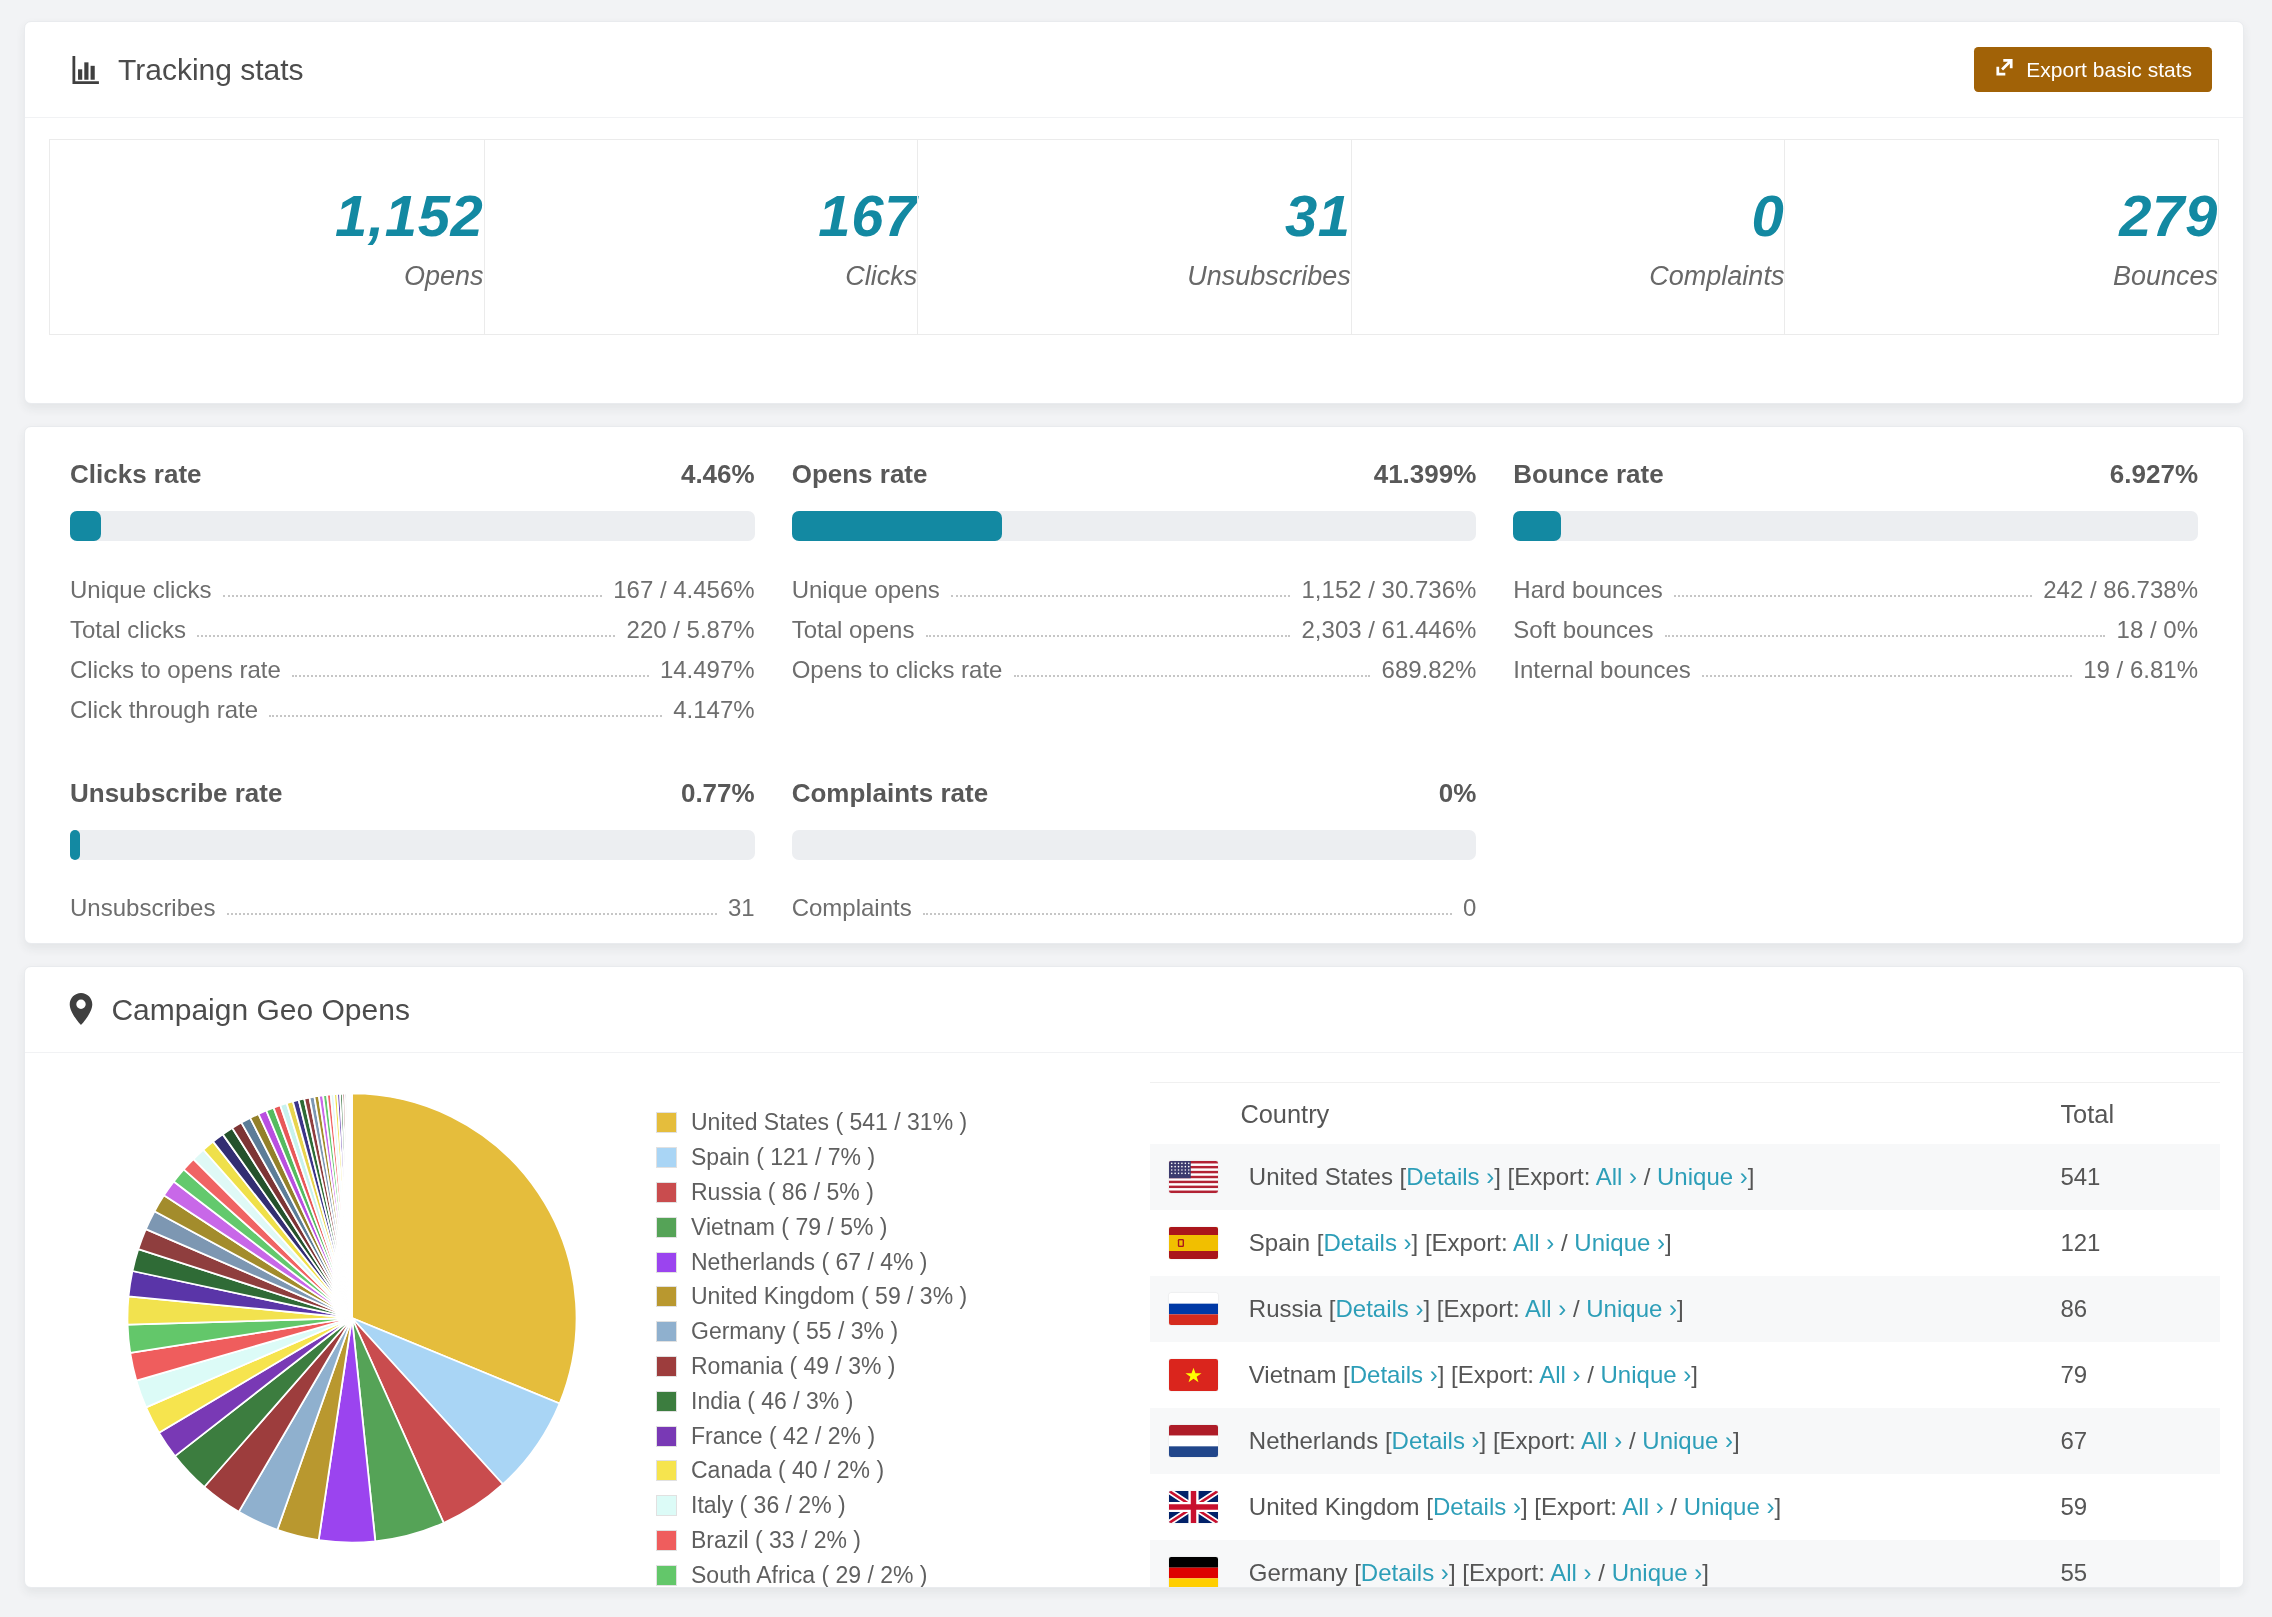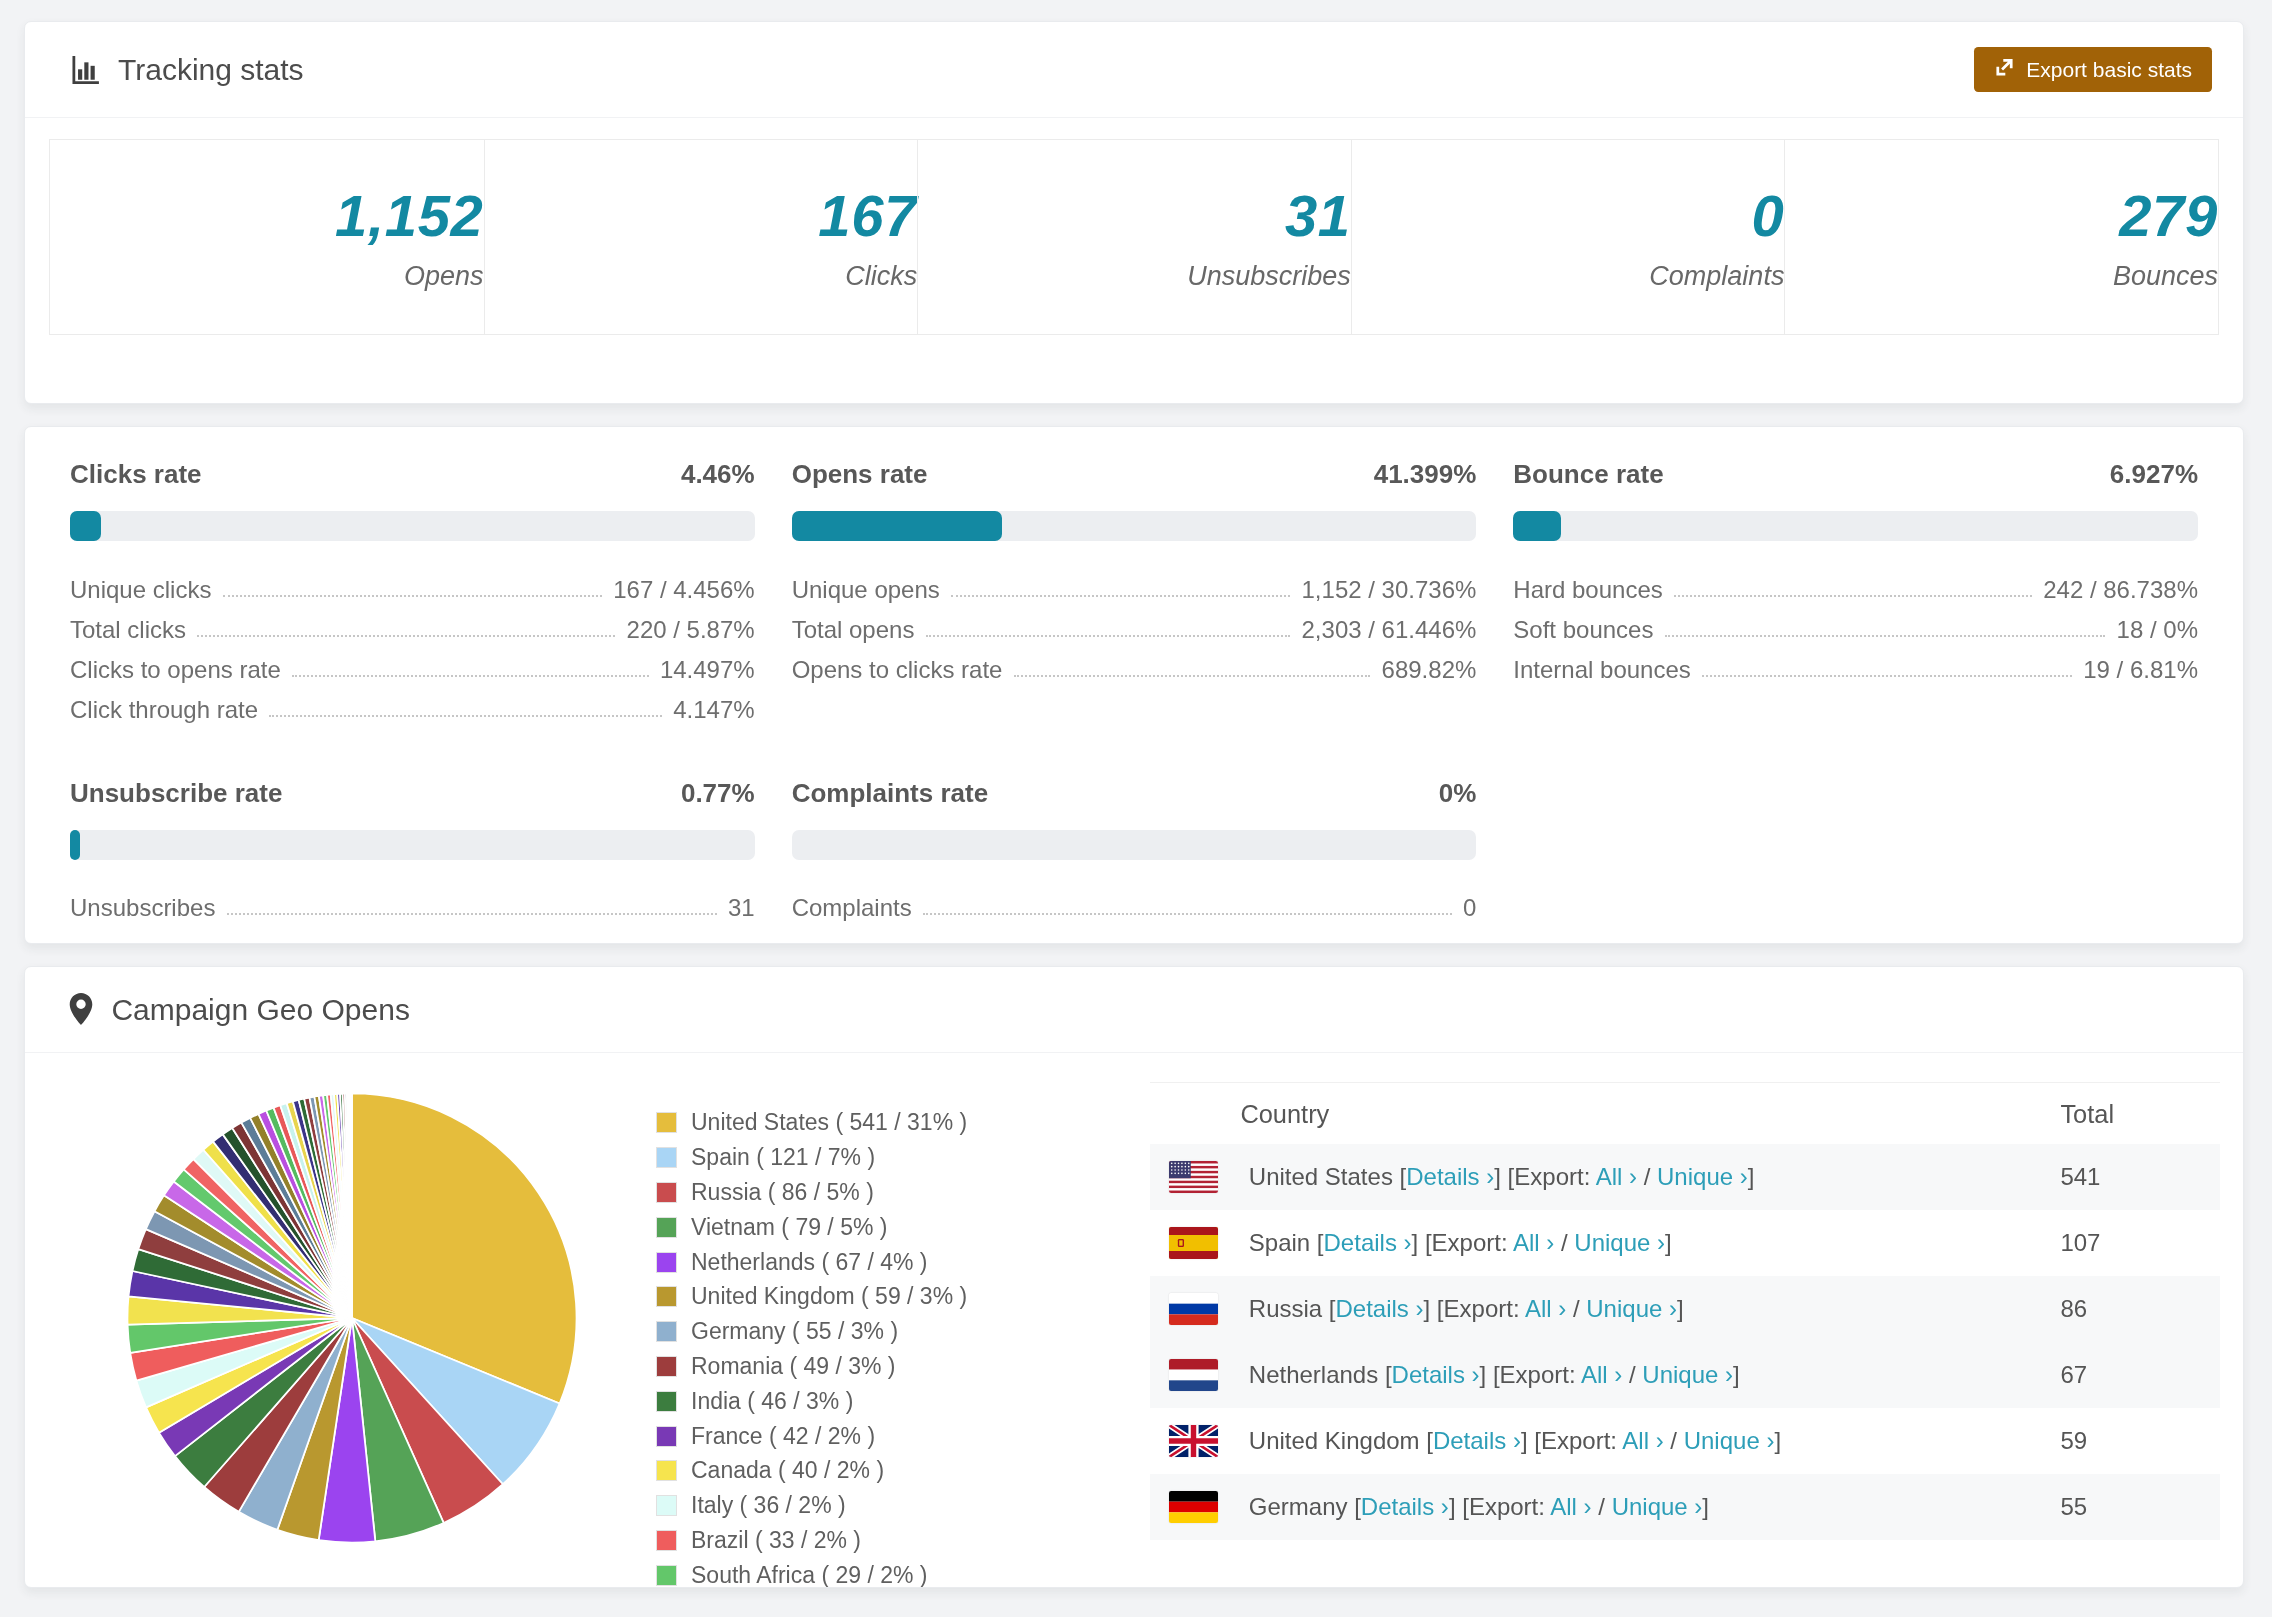--- a/index.html
+++ b/index.html
@@ -429,36 +429,50 @@
                 <rect y="36" width="72" height="12" fill="#AA151B"></rect>
                 <rect x="13" y="18" width="9" height="12" rx="2" fill="#AA151B"></rect>
                 <rect x="15" y="20" width="5" height="8" fill="#F1BF00"></rect>
               </svg>
             </span>
        <span class="country-cell">
          <span>Spain</span>
          [<a href="#" class="geo-link" style="color:#2d9eb8">Details ›</a>]
          [Export: <a href="#" class="geo-link" style="color:#2d9eb8">All ›</a> / <a href="#" class="geo-link" style="color:#2d9eb8">Unique ›</a>]
        </span>
-       <span class="total-cell">107</span>
+       <span class="total-cell">121</span>
      </div>
           <div class="geo-row alt">
        <span class="flag">
               <svg viewBox="0 0 72 48" preserveAspectRatio="none">
                 <rect width="72" height="16" fill="#fff"></rect>
                 <rect y="16" width="72" height="16" fill="#0039A6"></rect>
                 <rect y="32" width="72" height="16" fill="#D52B1E"></rect>
               </svg>
             </span>
        <span class="country-cell">
          <span>Russia</span>
          [<a href="#" class="geo-link" style="color:#2d9eb8">Details ›</a>]
          [Export: <a href="#" class="geo-link" style="color:#2d9eb8">All ›</a> / <a href="#" class="geo-link" style="color:#2d9eb8">Unique ›</a>]
        </span>
        <span class="total-cell">86</span>
+     </div>
+          <div class="geo-row ">
+       <span class="flag">
+              <svg viewBox="0 0 72 48" preserveAspectRatio="none">
+                <rect width="72" height="48" fill="#DA251D"></rect>
+                <polygon points="36,13 38.9,21.4 47.8,21.4 40.6,26.6 43.3,35 36,29.8 28.7,35 31.4,26.6 24.2,21.4 33.1,21.4" fill="#FFFF00"></polygon>
+              </svg>
+            </span>
+       <span class="country-cell">
+         <span>Vietnam</span>
+         [<a href="#" class="geo-link" style="color:#2d9eb8">Details ›</a>]
+         [Export: <a href="#" class="geo-link" style="color:#2d9eb8">All ›</a> / <a href="#" class="geo-link" style="color:#2d9eb8">Unique ›</a>]
+       </span>
+       <span class="total-cell">79</span>
      </div>
           <div class="geo-row alt">
        <span class="flag">
               <svg viewBox="0 0 72 48" preserveAspectRatio="none">
                 <rect width="72" height="16" fill="#AE1C28"></rect>
                 <rect y="16" width="72" height="16" fill="#fff"></rect>
                 <rect y="32" width="72" height="16" fill="#21468B"></rect>
               </svg>
             </span>
        <span class="country-cell">

